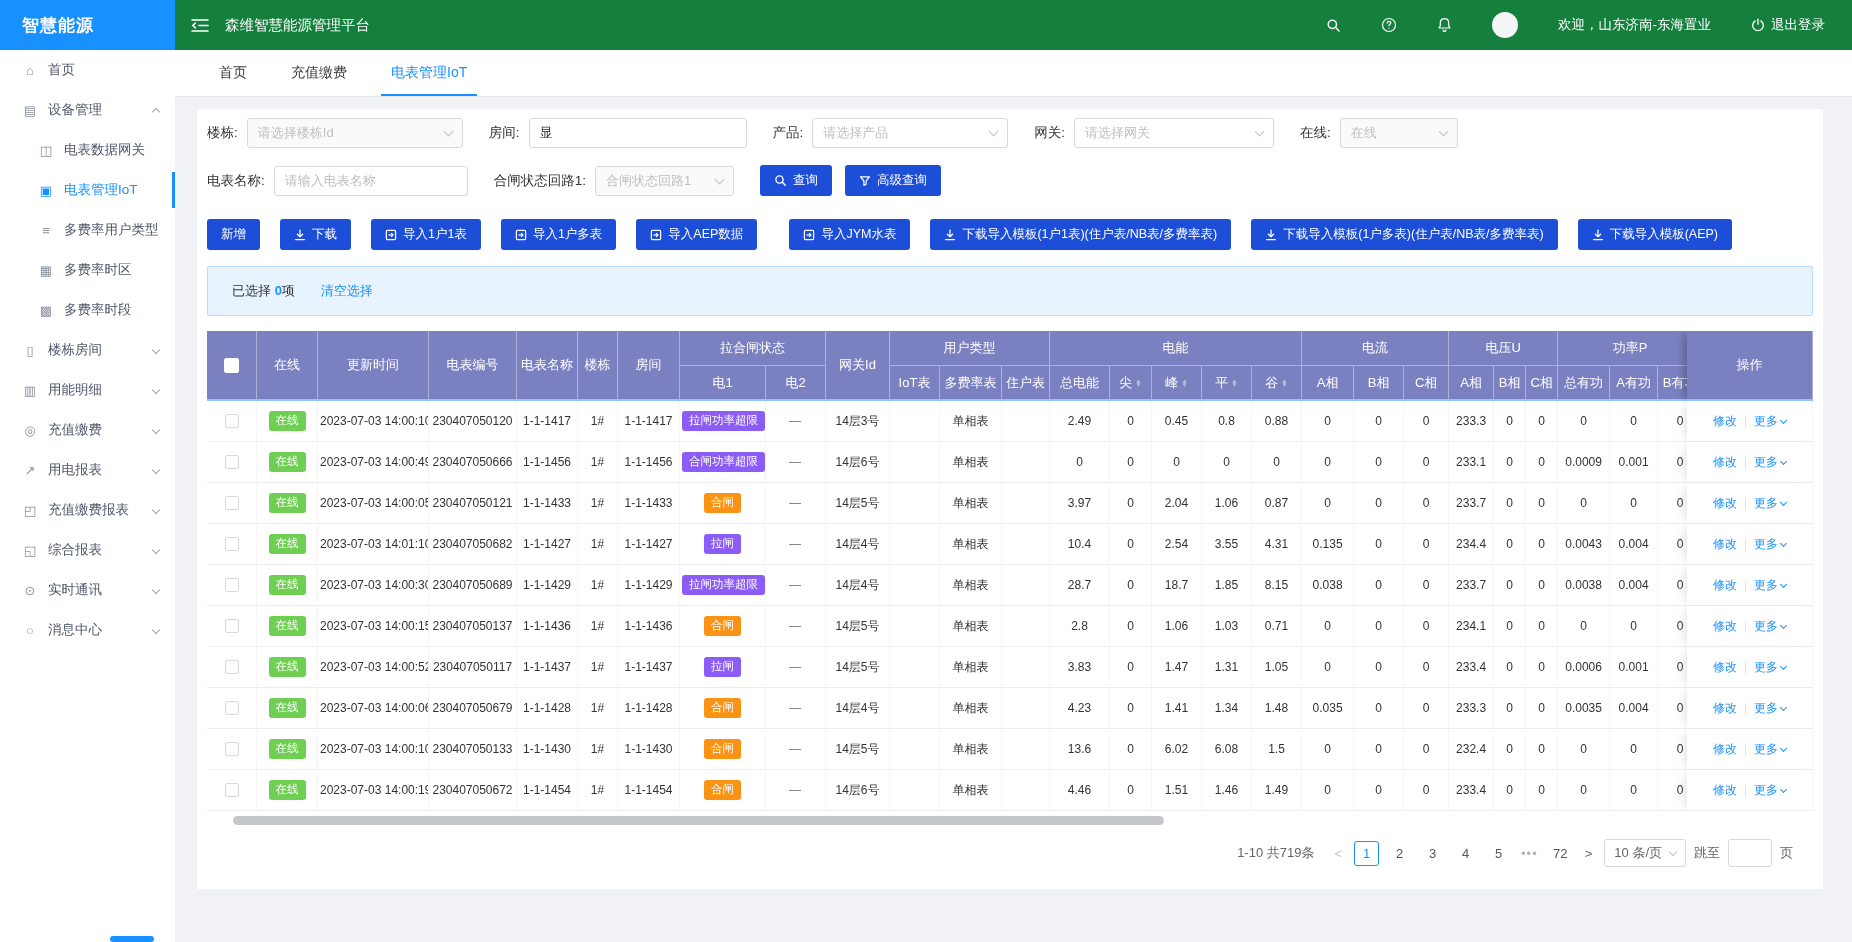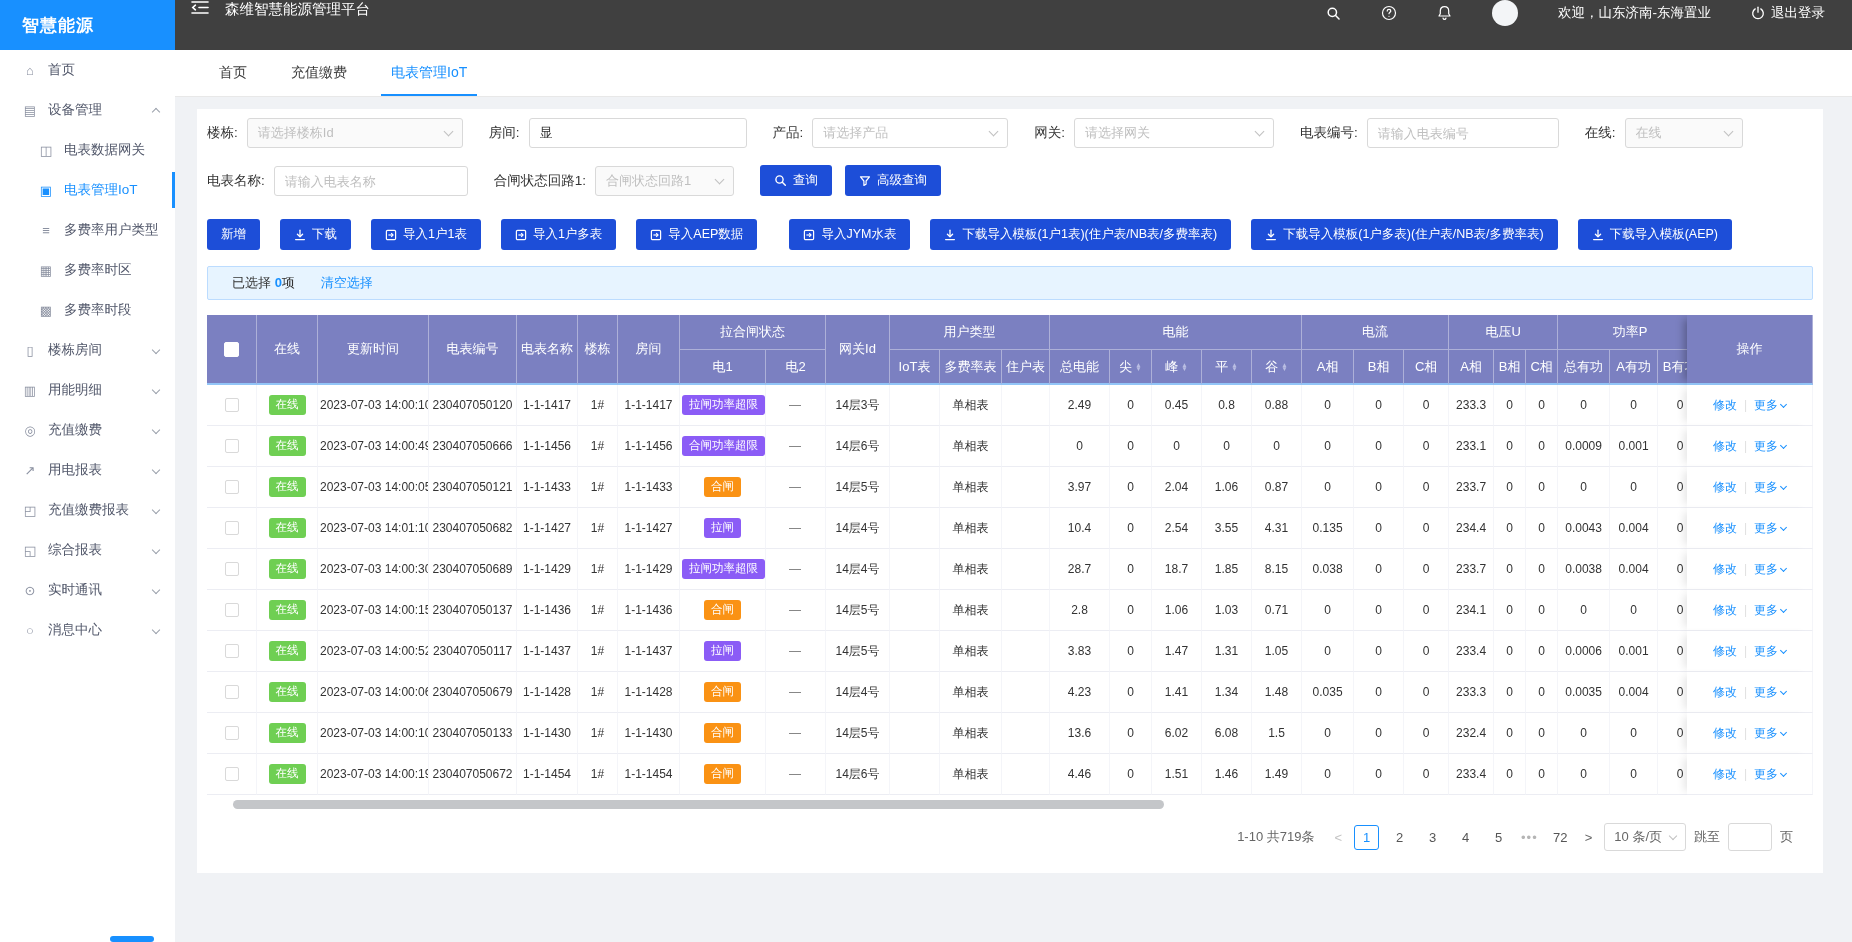--- a/index.html
+++ b/index.html
@@ -16,61 +16,61 @@
   .side-item.sub{padding-left:38px}
   .side-item.active{color:#1890ff}
   .side-item.active .s-icon{color:#1890ff}
   .side-item.active::after{content:"";position:absolute;right:0;top:2px;width:3px;height:36px;background:#1890ff}
   .side-item .chev{margin-left:auto;margin-right:4px;width:6px;height:6px;border-right:1.4px solid #9aa0ab;border-bottom:1.4px solid #9aa0ab;transform:rotate(45deg);flex-shrink:0}
   .side-item .chev.up{transform:rotate(-135deg);margin-top:4px}
   .side-thumb{position:absolute;left:110px;bottom:0;width:44px;height:6px;border-radius:3px;background:#1890ff}
 
   
   .main{flex:1;display:flex;flex-direction:column;min-width:0}
-  .topbar{height:50px;background:#404040;display:flex;align-items:flex-start;padding:0 27px 0 16px;color:#fff;flex-shrink:0}
+  .topbar{height:50px;background:#15803d;display:flex;align-items:center;padding:0 27px 0 16px;color:#fff;flex-shrink:0}
   .tb-icon{display:inline-flex;align-items:center;justify-content:center;cursor:pointer}
   .tb-title{font-size:14.5px;margin-left:16px}
   .tb-right{margin-left:auto;display:flex;align-items:center;gap:40px}
   .avatar{width:26px;height:26px;border-radius:50%;background:#f3f5f7;display:inline-block}
   .welcome{font-size:13.5px}
   .logout{display:inline-flex;align-items:center;gap:6px;font-size:13.5px;cursor:pointer}
 
   
   .tabsbar{height:47px;background:#fff;border-bottom:1px solid #e8e8e8;display:flex;align-items:stretch;padding-left:34px;flex-shrink:0;box-shadow:0 1px 2px rgba(0,0,0,.04)}
   .tab{display:flex;align-items:center;padding:0 10px;margin-right:24px;font-size:14px;color:#3c3c3c;cursor:pointer;position:relative}
   .tab.active{color:#1890ff}
   .tab.active::after{content:"";position:absolute;left:0;right:0;bottom:0;height:2px;background:#1890ff}
 
   
   .content{flex:1;background:#f0f2f5;overflow:hidden;position:relative}
   .card{background:#fff;margin:12px 29px 0 22px;padding:9px 0 22px 0;position:relative}
 
   
   .filters{padding:0 10px}
-  .frow{display:flex;align-items:flex-end;margin-bottom:17px}
+  .frow{display:flex;align-items:center;margin-bottom:17px}
   .frow:first-child{margin-top:0}
   .field{display:flex;align-items:center;margin-right:26px}
   .field .f-label{color:#333;font-size:13.5px;margin-right:9px;white-space:nowrap}
   .sel,.inp{height:30px;border:1px solid #d9d9d9;border-radius:3px;background:#fff;font-size:13px;display:flex;align-items:center;padding:0 10px}
   .sel{justify-content:space-between;cursor:pointer}
   .sel .sel-text{color:#bfbfbf;white-space:nowrap;overflow:hidden}
   .sel.muted{background:#fafafa}
   .sel .sel-chev{width:7px;height:7px;border-right:1.3px solid #c0c0c0;border-bottom:1.3px solid #c0c0c0;transform:rotate(45deg);margin-left:8px;margin-top:-3px;flex-shrink:0}
   .inp{color:#333}
   .inp::placeholder{color:#bfbfbf}
   .btn{height:31px;background:#1d4ed8;color:#fff;border:none;border-radius:3px;font-size:12.5px;display:inline-flex;align-items:center;gap:6px;padding:0 14px;cursor:pointer;white-space:nowrap;font-family:inherit}
   .frow .btn{margin-right:13px}
 
   
   .toolbar{padding:6px 10px 0 10px;display:flex;align-items:center}
   .toolbar .btn{margin-right:20px}
   .toolbar .btn.gap{margin-left:12px}
 
   
-  .selbar{margin:16px 10px 0 10px;height:34px;background:#e7f4ff;border:1px solid #bcdcff;border-radius:2px;display:flex;align-items:center;padding-left:24px;font-size:13px}
+  .selbar{margin:16px 10px 0 10px;height:50px;background:#e7f4ff;border:1px solid #bcdcff;border-radius:2px;display:flex;align-items:center;padding-left:24px;font-size:13px}
   .blue{color:#1890ff;font-weight:bold;font-style:normal}
   .clear{color:#1890ff;margin-left:26px;cursor:pointer;text-decoration:none}
 
   
   .table-wrap{margin:15px 10px 0 10px;overflow:hidden;position:relative}
   table{border-collapse:separate;border-spacing:0;table-layout:fixed;width:1622px}
   th{background:#7b80c1;color:#fff;font-weight:400;font-size:13px;height:35px;text-align:center;border-right:1px solid rgba(255,255,255,.38);border-bottom:2px solid #92c5f7;white-space:nowrap;overflow:hidden;padding:0 2px}
   th.group{border-bottom:1px solid rgba(255,255,255,.38)}
   td{background:#fff;height:41px;text-align:center;font-size:12px;color:#333;border-bottom:1px solid #ecedf3;border-right:1px solid #f4f5f9;white-space:nowrap;overflow:hidden;padding:0 2px}
   th.op,td.op{position:sticky;right:0;z-index:3}
@@ -255,24 +255,20 @@
                   <span class="sel-text">请选择产品</span>
                   <span class="sel-chev"></span>
                 </div>
               </div>
               <div class="field">
                 <span class="f-label">网关:</span>
                 <div class="sel" style="width: 200px;">
                   <span class="sel-text">请选择网关</span>
                   <span class="sel-chev"></span>
                 </div>
-              </div>
-              <div class="field">
-                <span class="f-label">电表编号:</span>
-                <input class="inp" placeholder="请输入电表编号" style="width: 192px;">
               </div>
               <div class="field">
                 <span class="f-label">在线:</span>
                 <div class="sel muted" style="width: 118px;">
                   <span class="sel-text">在线</span>
                   <span class="sel-chev"></span>
                 </div>
               </div>
             </div>
           <div class="frow">

